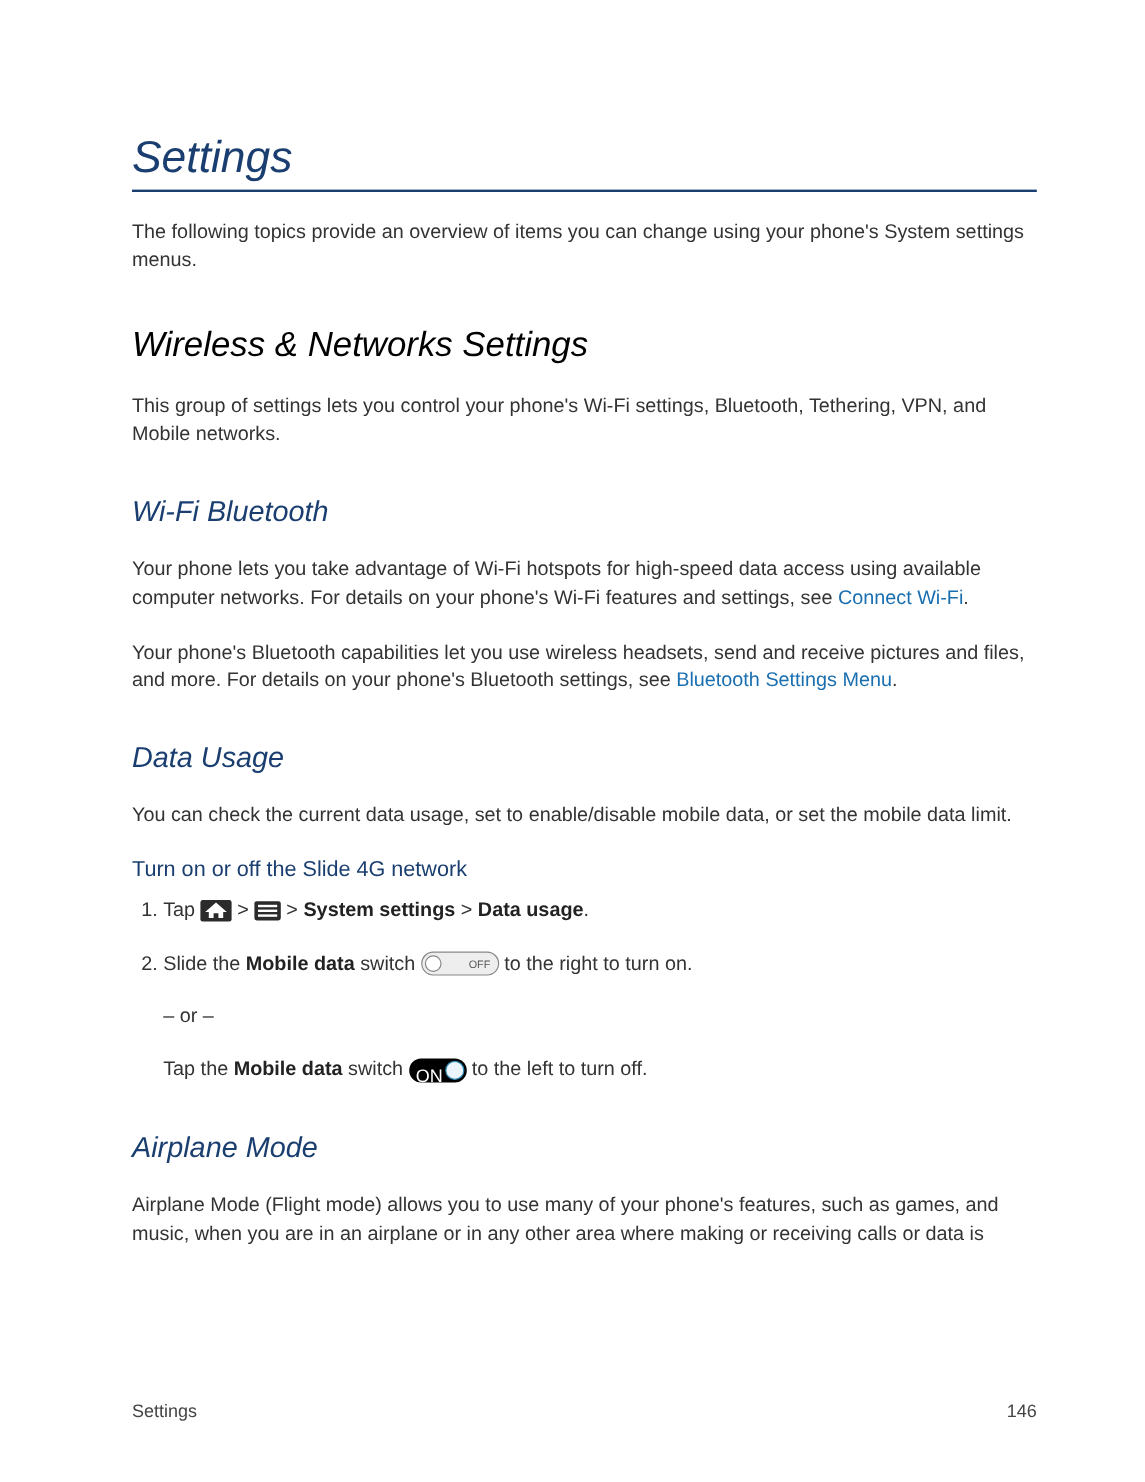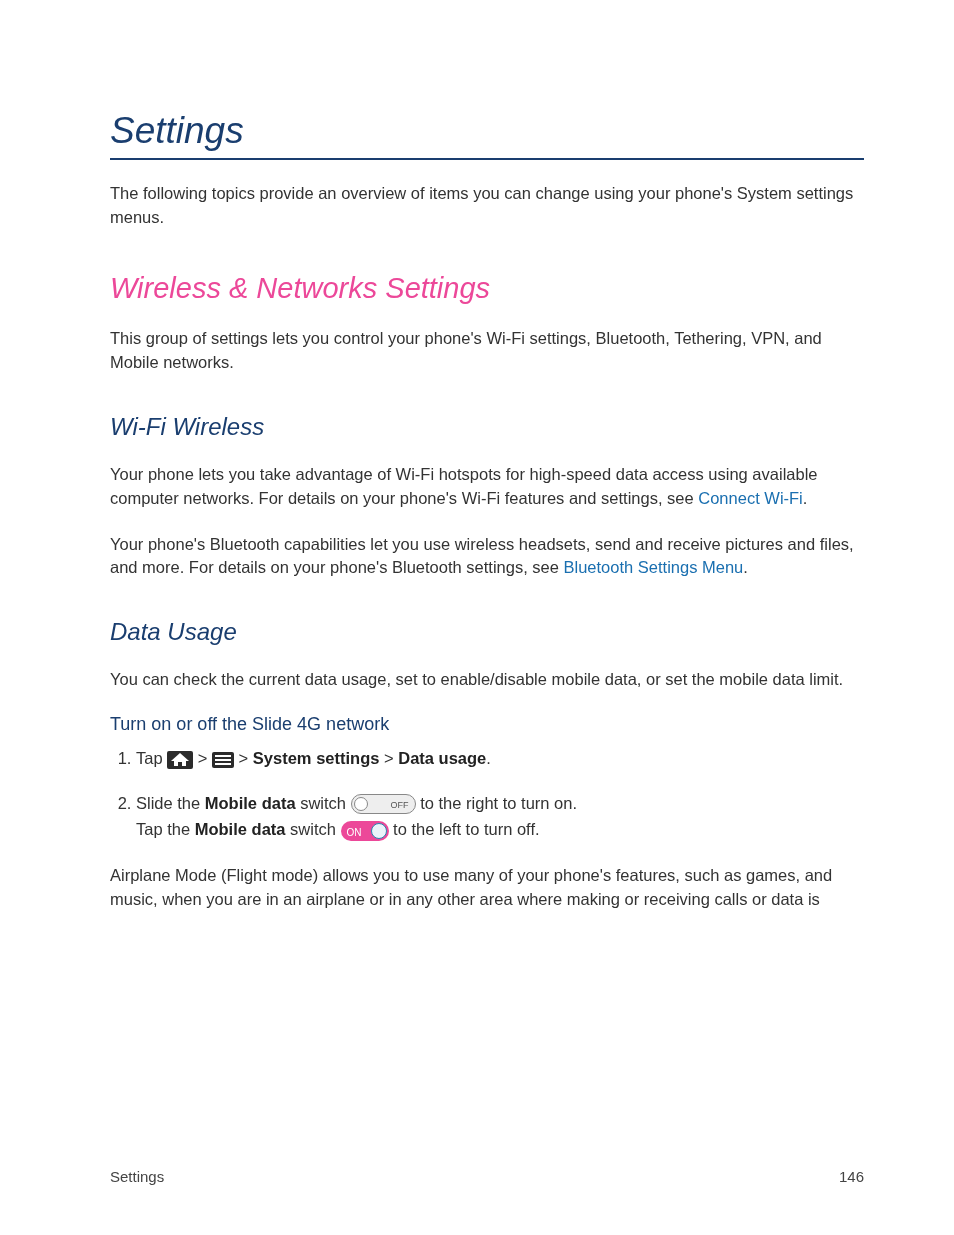--- a/index.html
+++ b/index.html
@@ -28,21 +28,21 @@
   }
   p.body {
     color: #333;
     font-size: 16.5px;
     line-height: 1.45;
     margin: 22px 0;
   }
   h2.section {
     font-style: italic;
     font-weight: normal;
-    color: #ec4899;
+    color: #000000;
     font-size: 29px;
     margin: 42px 0 10px 0;
   }
   h3.subsection {
     font-style: italic;
     font-weight: normal;
     color: #1a3e6f;
     font-size: 24px;
     margin: 38px 0 10px 0;
   }
@@ -124,22 +124,22 @@
   }
   .toggle-off .lbl{
     position:absolute; right:6px; top:3px;
   }
   .toggle-on {
     display:inline-block;
     vertical-align: middle;
     width:48px; height:20px;
     border-radius:11px;
     position:relative;
-    background:#ec4899;
-    font-size:10px;
+    background:#000000;
+    font-size:15px;
     color:#fff;
   }
   .toggle-on::before{
     content:"";
     position:absolute;
     right:2px; top:2px;
     width:14px;height:14px;
     border:1px solid #2a86b0;
     border-radius:50%;
     background:#eaf4fa;
@@ -165,21 +165,21 @@
 
 <div class="page">
 
   <h1 class="title">Settings</h1>
 
   <p class="body">The following topics provide an overview of items you can change using your phone's System settings menus.</p>
 
   <h2 class="section">Wireless &amp; Networks Settings</h2>
   <p class="body">This group of settings lets you control your phone's Wi-Fi settings, Bluetooth, Tethering, VPN, and Mobile networks.</p>
 
-  <h3 class="subsection">Wi-Fi Wireless</h3>
+  <h3 class="subsection">Wi-Fi Bluetooth</h3>
   <p class="body">
     <span>Your phone lets you take advantage of Wi-Fi hotspots for high-speed data access using available computer networks. For details on your phone's Wi-Fi features and settings, see </span><a class="link" href="#">Connect Wi-Fi</a><span>.</span>
   </p>
 
   <p class="body">
     <span>Your phone's Bluetooth capabilities let you use wireless headsets, send and receive pictures and files, and more. For details on your phone's Bluetooth settings, see </span><a class="link" href="#">Bluetooth Settings Menu</a><span>.</span>
   </p>
 
   <h3 class="subsection">Data Usage</h3>
   <p class="body">You can check the current data usage, set to enable/disable mobile data, or set the mobile data limit.</p>
@@ -199,28 +199,30 @@
       <span class="gt"> &gt; </span>
       <b>System settings</b>
       <span class="gt"> &gt; </span>
       <b>Data usage</b><span>.</span>
     </li>
     <li>
       <span>Slide the </span><b>Mobile data</b><span> switch </span>
       <span class="toggle-off"><span class="lbl">OFF</span></span>
       <span> to the right to turn on.</span>
 
+      <div class="indent-block">– or –</div>
 
       <div>
         <span>Tap the </span><b>Mobile data</b><span> switch </span>
         <span class="toggle-on"><span class="lbl">ON</span></span>
         <span> to the left to turn off.</span>
       </div>
     </li>
   </ol>
 
+  <h3 class="subsection">Airplane Mode</h3>
   <p class="body">Airplane Mode (Flight mode) allows you to use many of your phone's features, such as games, and music, when you are in an airplane or in any other area where making or receiving calls or data is</p>
 
   <div class="footer">
     <span>Settings</span>
     <span>146</span>
   </div>
 </div>
 
 </body></html>

